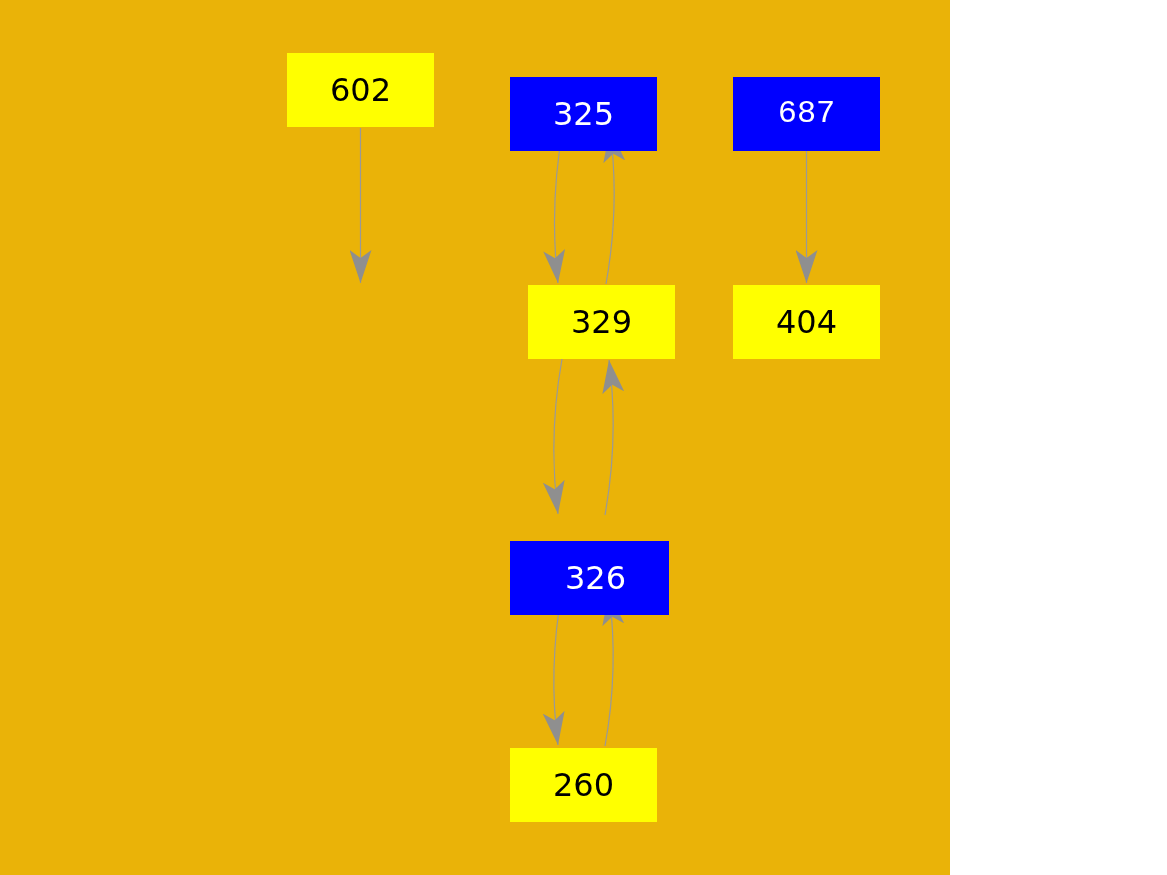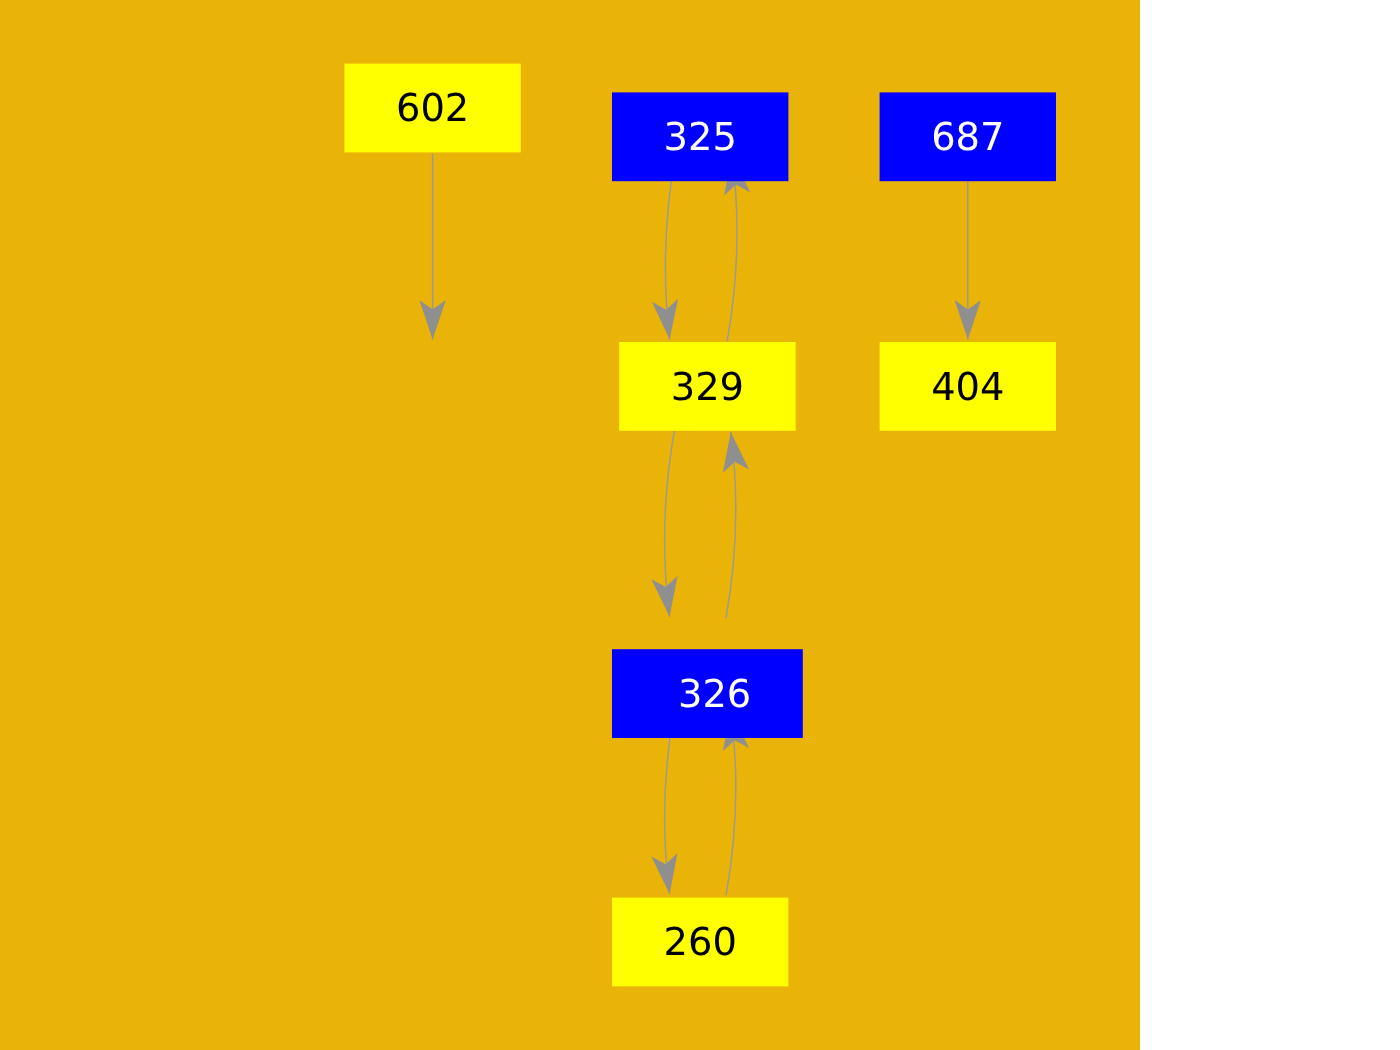--- a/index.html
+++ b/index.html
@@ -64,26 +64,26 @@
   </svg>
 
   <div class="node yellow" style="left: 287px; top: 53px; background: rgb(255, 255, 0); color: rgb(0, 0, 0);">
     <span>602</span>
   </div>
 
   <div class="node blue" style="left: 510px; top: 53px; background: rgb(0, 0, 255); color: rgb(255, 255, 255);">
     <span>325</span>
   </div>
 
-  <div class="node blue" style="left: 733px; top: 53px; background: rgb(0, 0, 255); color: rgb(255, 255, 255);">
+  <div class="node blue" style="left: 733px; top: 53px; background: rgb(0, 0, 255); color: rgb(255, 255, 255); font-family: Liberation Mono, monospace;">
     <span>687</span>
   </div>
 
 
-  <div class="node yellow" style="left: 516px; top: 285px; background: rgb(255, 255, 0); color: rgb(0, 0, 0);">
+  <div class="node yellow" style="left: 528px; top: 285px; background: rgb(255, 255, 0); color: rgb(0, 0, 0);">
     <span>329</span>
   </div>
 
   <div class="node yellow" style="left: 733px; top: 285px; background: rgb(255, 255, 0); color: rgb(0, 0, 0);">
     <span>404</span>
   </div>
 
   <div class="node blue" style="left: 510px; top: 517px; background: rgb(0, 0, 255); color: rgb(255, 255, 255); padding-left: 12px;">
     <span>326</span>
   </div>

